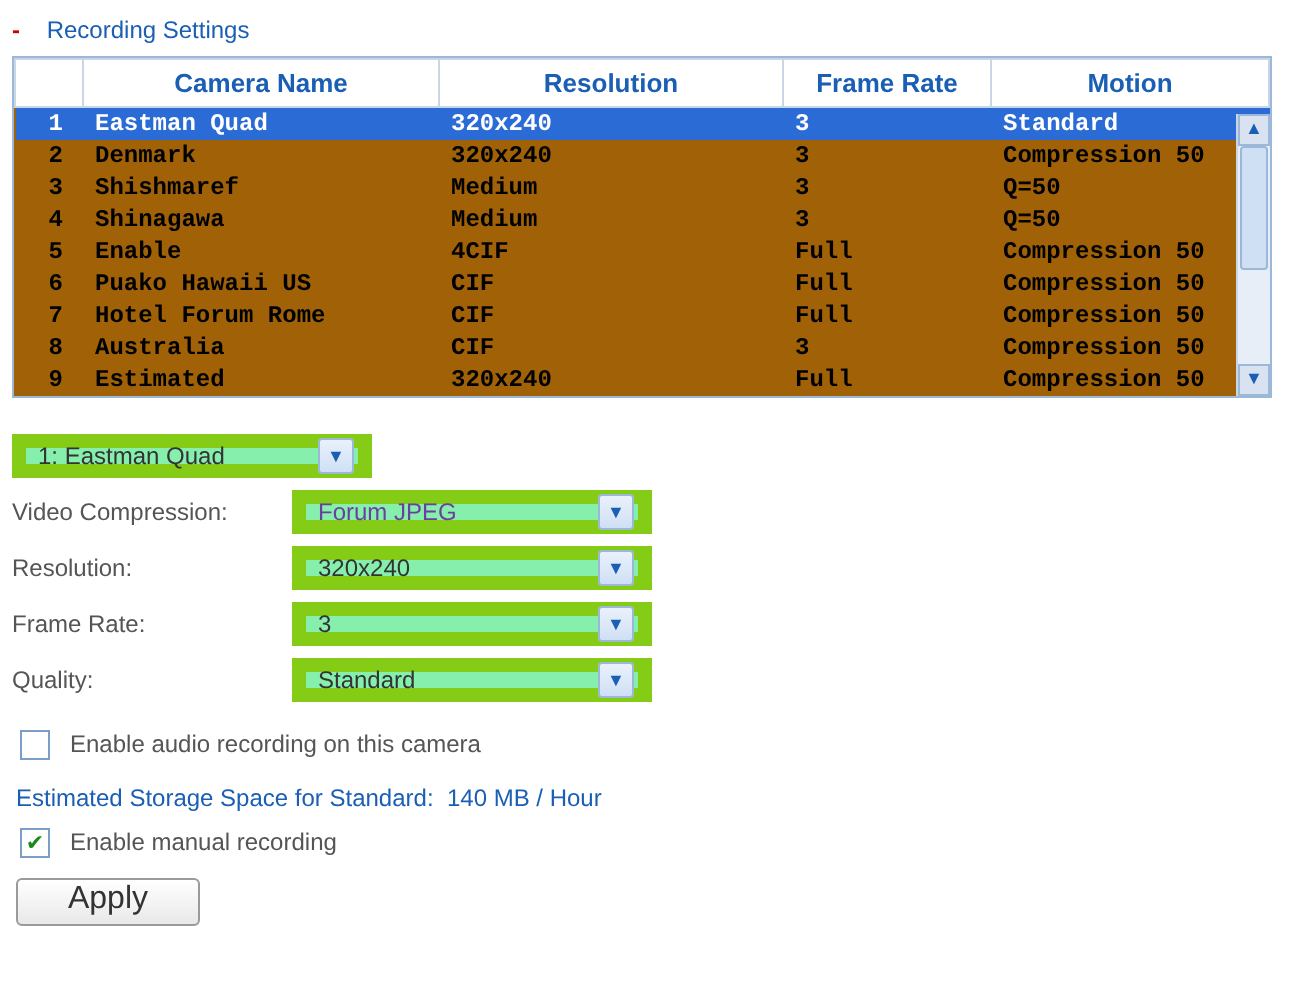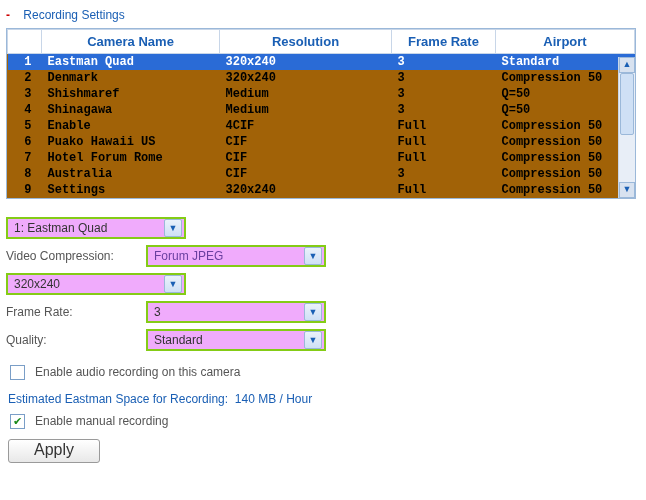--- a/index.html
+++ b/index.html
@@ -11,21 +11,21 @@
   table.grid th{background:#fff;color:#1a5fb4;font-family:Verdana,Arial,sans-serif;font-size:13px;font-weight:bold;border:1px solid #c8d6e8;padding:4px 6px;text-align:center}
   table.grid td{padding:1px 6px;border:0;white-space:nowrap;overflow:hidden;text-overflow:clip;color:#000;font-weight:bold}
   table.grid tr.selected td{background:#2a6bd6;color:#fff}
   table.grid td.idx{text-align:right;padding-right:10px}
   .scrollbar{position:absolute;right:0;top:28px;bottom:0;width:16px;background:#e8eef7;border-left:1px solid #c8d6e8;display:flex;flex-direction:column;align-items:center}
   .sb-btn{width:14px;height:14px;background:#d8e2f0;border:1px solid #9bb8d9;font-size:9px;line-height:12px;text-align:center;color:#1a5fb4}
   .sb-track{flex:1;position:relative;width:100%}
   .sb-thumb{position:absolute;left:1px;right:1px;top:0;height:55%;background:#cfe0f5;border:1px solid #9bb8d9;border-radius:2px}
   .form-row{display:flex;align-items:center;margin-bottom:6px}
   .form-row label{width:140px;color:#555}
-  .sel{width:180px;height:22px;border:2px solid #84cc16;background:#f0abfc;display:flex;align-items:center;justify-content:space-between;padding:0 2px 0 6px;font-family:Verdana,Arial,sans-serif;font-size:12px;color:#333;box-sizing:border-box}
+  .sel{width:180px;height:22px;border:7px solid #84cc16;background:#86efac;display:flex;align-items:center;justify-content:space-between;padding:0 2px 0 6px;font-family:Verdana,Arial,sans-serif;font-size:12px;color:#333;box-sizing:border-box}
   .sel .val{flex:1;overflow:hidden;white-space:nowrap}
   .sel .dd{width:16px;height:16px;background:linear-gradient(#eaf1fb,#cfe0f5);border:1px solid #9bb8d9;border-radius:2px;display:flex;align-items:center;justify-content:center;color:#1a5fb4;font-size:9px}
   .chk-row{display:flex;align-items:flex-start;margin:14px 0 6px 4px;color:#555}
   .chk{width:13px;height:13px;border:1px solid #7a9ec7;margin-right:10px;display:flex;align-items:center;justify-content:center;font-size:11px;color:#1a8a1a;background:#fff}
   .est{color:#1a5fb4;margin:12px 0 8px 2px}
   .apply-btn{margin-top:10px;margin-left:2px;width:90px;height:22px;border:1px solid #9a9a9a;border-radius:3px;background:linear-gradient(#fff,#e8e8e8);text-align:center;line-height:20px;font-size:16px;color:#333}
   .purpleish{color:#6a3fa0}
 </style>
 </head>
 <body>
@@ -44,21 +44,21 @@
           <col style="width:172px">
           <col style="width:104px">
           <col>
       </colgroup>
       <thead>
         <tr>
           <th></th>
           <th>Camera Name</th>
           <th>Resolution</th>
           <th>Frame Rate</th>
-          <th>Airport</th>
+          <th>Motion</th>
         </tr>
       </thead>
       <tbody id="tbody">
           <tr class="selected">
             <td class="idx">1</td>
             <td>Eastman Quad</td>
             <td>320x240</td>
             <td>3</td>
             <td>Standard</td>
           </tr>
@@ -106,21 +106,21 @@
           </tr>
           <tr>
             <td class="idx">8</td>
             <td>Australia</td>
             <td>CIF</td>
             <td>3</td>
             <td>Compression 50</td>
           </tr>
           <tr>
             <td class="idx">9</td>
-            <td>Settings</td>
+            <td>Estimated</td>
             <td>320x240</td>
             <td>Full</td>
             <td>Compression 50</td>
           </tr>
         </tbody>
     </table>
     <div class="scrollbar">
       <div class="sb-btn">▲</div>
       <div class="sb-track">
           <div class="sb-thumb"></div>
@@ -136,20 +136,21 @@
     </div>
   </div>
   <div class="form-row">
     <label>Video Compression:</label>
     <div class="sel">
       <span class="val purpleish">Forum JPEG</span>
       <span class="dd">▼</span>
     </div>
   </div>
   <div class="form-row">
+    <label>Resolution:</label>
     <div class="sel">
       <span class="val">320x240</span>
       <span class="dd">▼</span>
     </div>
   </div>
   <div class="form-row">
     <label>Frame Rate:</label>
     <div class="sel">
       <span class="val">3</span>
       <span class="dd">▼</span>
@@ -162,21 +163,21 @@
       <span class="dd">▼</span>
     </div>
   </div>
 
   <div class="chk-row">
     <span class="chk" id="chk-audio"></span>
     <span>Enable audio recording on this camera</span>
   </div>
 
   <div class="est">
-    <span>Estimated Eastman Space for Recording:</span>&nbsp;&nbsp;<span>140 MB / Hour</span>
+    <span>Estimated Storage Space for Standard:</span>&nbsp;&nbsp;<span>140 MB / Hour</span>
   </div>
 
   <div class="chk-row" style="margin-top:8px">
     <span class="chk" id="chk-manual">✔</span>
     <span>Enable manual recording</span>
   </div>
 
   <div class="apply-btn">Apply</div>
 </div>
 

